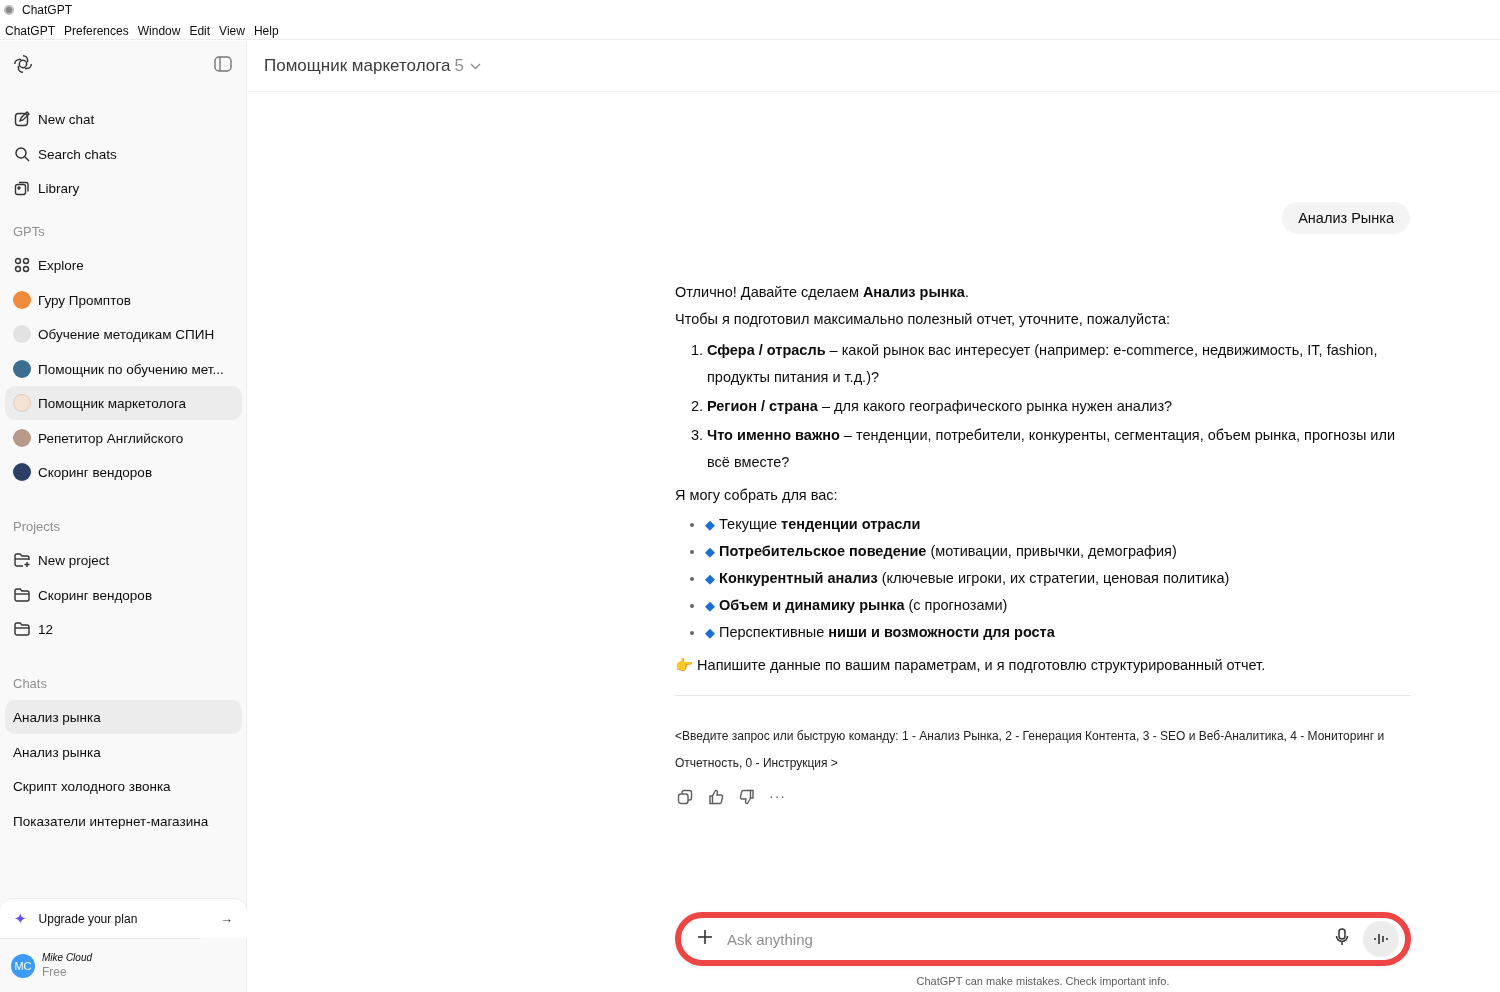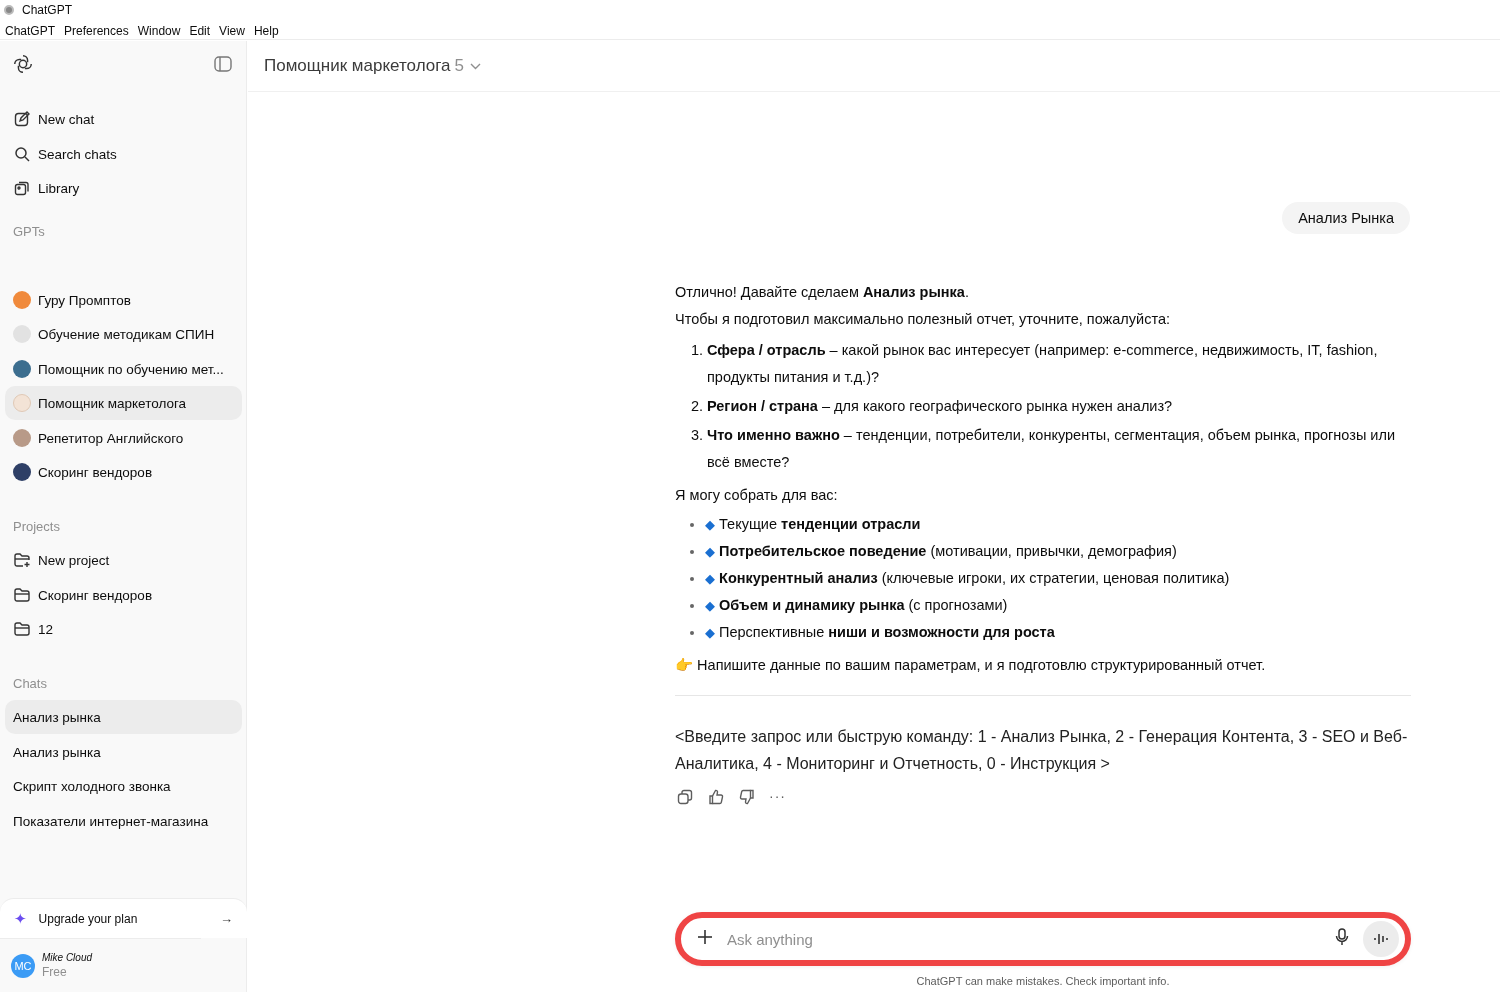--- a/index.html
+++ b/index.html
@@ -30,21 +30,21 @@
 
   .user-bubble { position: absolute; right: 90px; top: 161px; background: #f4f4f4; border-radius: 18px; padding: 8px 16px; font-size: 14.5px; }
   .answer { position: absolute; left: 427px; top: 238px; width: 736px; font-size: 14.5px; line-height: 27px; color: #0d0d0d; }
   .answer b { font-weight: bold; }
   .answer ol { margin-left: 32px; }
   .answer ol li { padding-left: 0px; margin: 2px 0; }
   .answer ul { margin-left: 30px; list-style: disc; }
   .answer ul li::marker { color: #666; }
   .diamond { color: #1a6fd1; font-size: 13px; }
   .divider { height: 1px; background: #e6e6e6; margin: 16px 0 27px 0; }
-  .cmd { font-size: 16px; line-height: 27px; color: #222; }
+  .cmd { font-size: 12px; line-height: 27px; color: #222; }
   .actions { display: flex; gap: 12px; margin-top: 10px; color: #5d5d5d; }
   .actions span { width: 19px; height: 19px; display: flex; align-items: center; justify-content: center; cursor: pointer; }
 
   .composer { position: absolute; left: 427px; top: 871px; width: 736px; height: 54px; border: 6px solid #ef4444; border-radius: 27px; box-shadow: 0 1px 4px rgba(0,0,0,0.06); display: flex; align-items: center; padding: 0 6px 0 16px; }
   .composer input { flex: 1; border: none; outline: none; font-size: 15px; color: #0d0d0d; margin-left: 14px; font-family: "Liberation Sans", sans-serif; }
   .composer input::placeholder { color: #8f8f8f; }
   .voice { width: 36px; height: 36px; border-radius: 50%; background: #ececec; display: flex; align-items: center; justify-content: center; margin-left: 14px; }
   .disclaimer { position: absolute; left: 427px; top: 934px; width: 736px; text-align: center; font-size: 11px; color: #5d5d5d; }
 </style>
 </head>
@@ -103,20 +103,31 @@
           <rect x="1.5" y="4.5" width="10" height="10" rx="2"></rect>
           <path d="M5 2.5h7a2 2 0 0 1 2 2v7"></path>
           <circle cx="5" cy="8" r="1"></circle>
         </svg>
       </span>
     <span>Library</span>
   </div>
 
   <div class="sb-section" style="top:183px">GPTs</div>
 
+  <div class="sb-item" style="top:207px">
+    <span class="ico">
+        <svg width="16" height="16" viewBox="0 0 16 16" fill="none" stroke="#333" stroke-width="1.4">
+          <circle cx="4" cy="4" r="2.5"></circle>
+          <circle cx="12" cy="4" r="2.5"></circle>
+          <circle cx="4" cy="12" r="2.5"></circle>
+          <circle cx="12" cy="12" r="2.5"></circle>
+        </svg>
+      </span>
+    <span>Explore</span>
+  </div>
   <div class="sb-item" style="top:242px">
     <span class="ico">
         <span class="avatar-dot" style="background:#f08a3c"></span>
       </span>
     <span>Гуру Промптов</span>
   </div>
   <div class="sb-item" style="top:276px">
     <span class="ico">
         <span class="avatar-dot" style="background:#e2e2e2"></span>
       </span>

